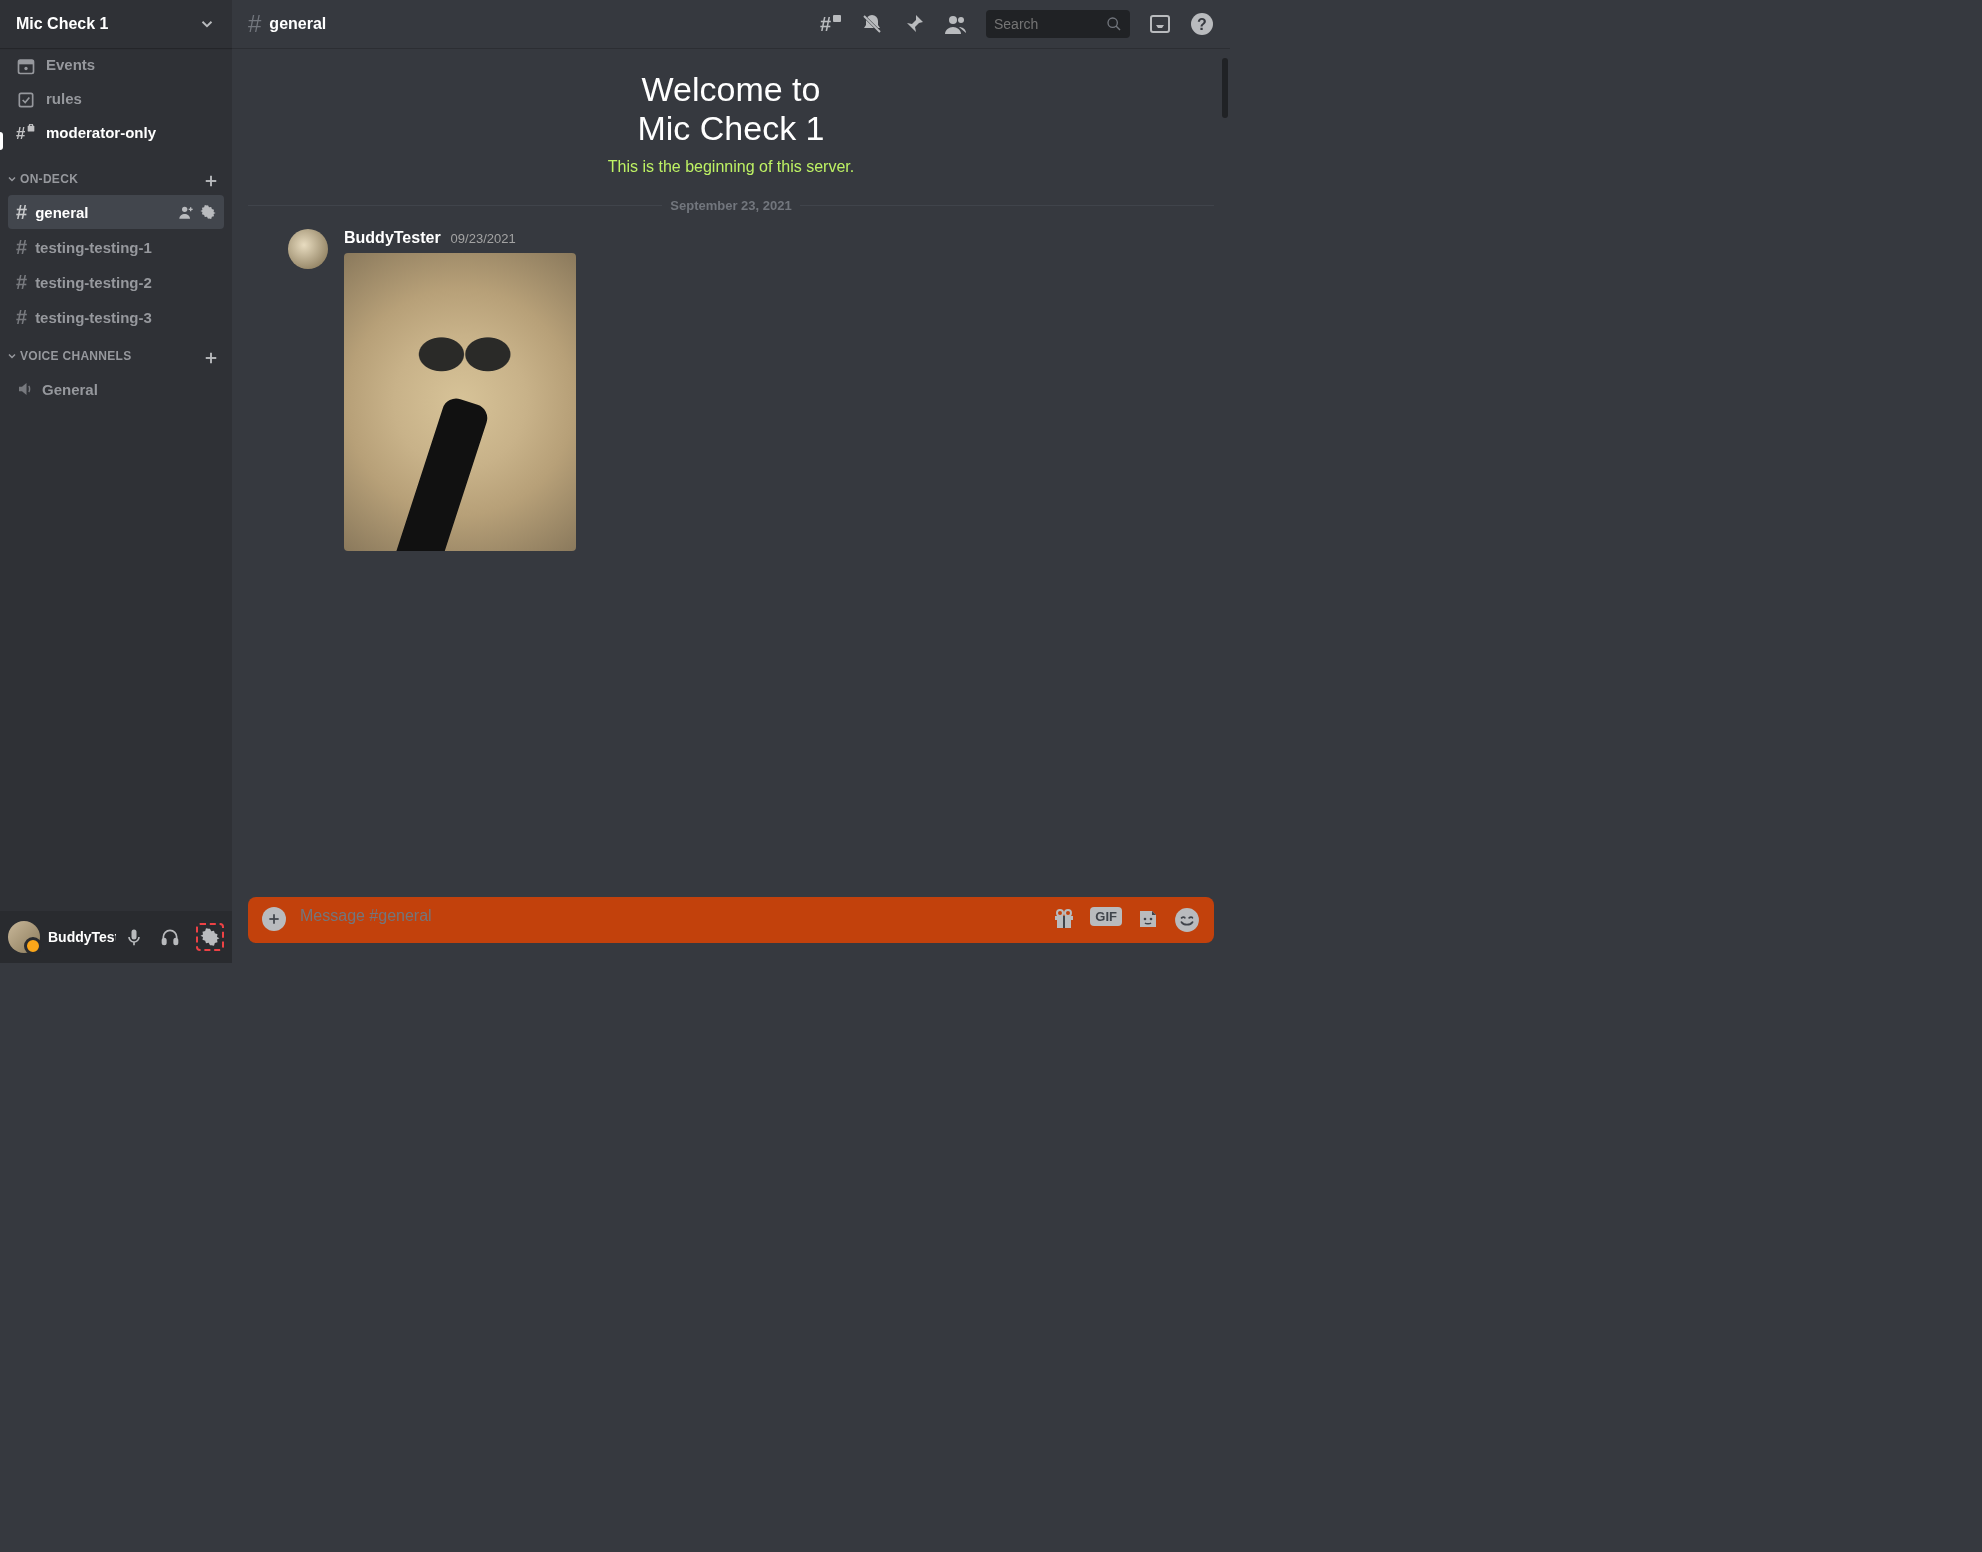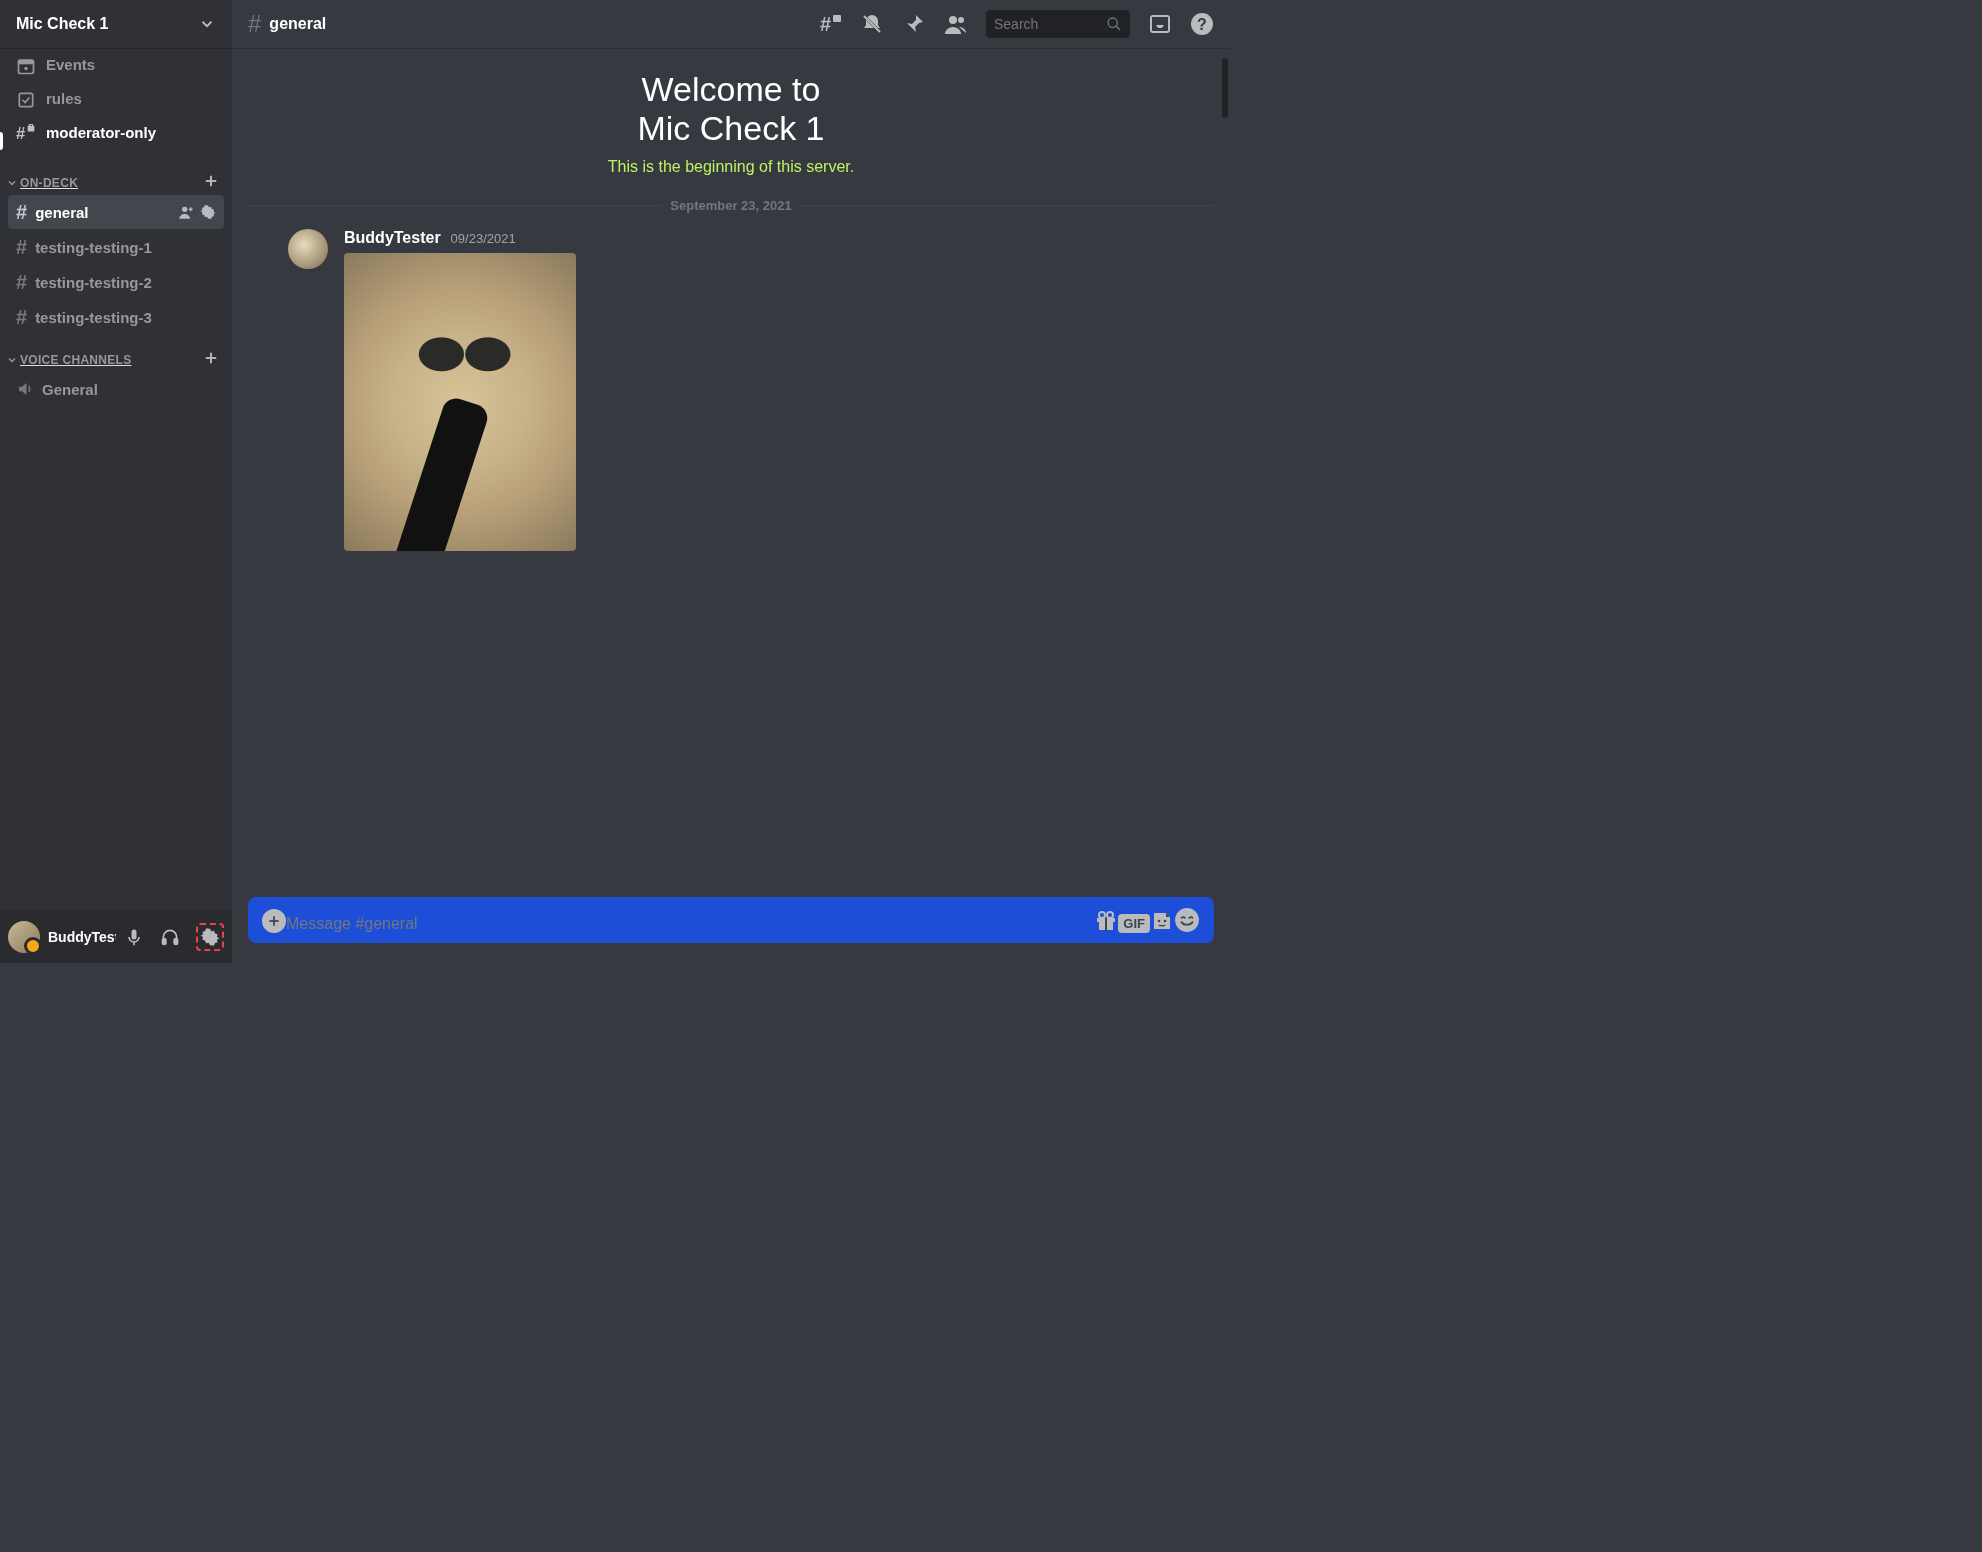--- a/index.html
+++ b/index.html
@@ -50,25 +50,24 @@
     gap: 10px;
     height: 34px;
     padding: 0 8px 0 16px;
     color: #96989d;
     font-weight: 600;
     font-size: 15px;
     cursor: pointer;
   }
   .category-row {
     display: flex;
-    align-items: flex-end;
+    align-items: flex-start;
     justify-content: space-between;
     padding: 14px 12px 4px 6px;
     cursor: pointer;
-    text-decoration: underline;
   }
   .category-label {
     display: flex;
     align-items: center;
     gap: 2px;
     color: #96989d;
     font-size: 12px;
     font-weight: 700;
     letter-spacing: .3px;
   }
@@ -194,22 +193,22 @@
     overflow:hidden;
   }
   .attachment::after{
     content:""; position:absolute; left:44%; top:50%;
     width:46px; height:200px; background:#111; border-radius:14px;
     transform: rotate(18deg); transform-origin: top center;
   }
   
   .composer-wrap { padding: 0 16px 20px 16px; }
   .composer {
-    background:#1d4ed8; border-radius:8px;
-    display:flex; align-items:flex-end; 
+    background:#c2410c; border-radius:8px;
+    display:flex; align-items:flex-start; gap:14px;
     padding: 10px 14px;
   }
   .plus-btn {
     width:24px; height:24px; border-radius:50%;
     background:#b9bbbe; color:#40444b;
     display:flex; align-items:center; justify-content:center;
     font-weight:900; cursor:pointer;
   }
   .composer input {
     flex:1; background:transparent; border:none; outline:none;

